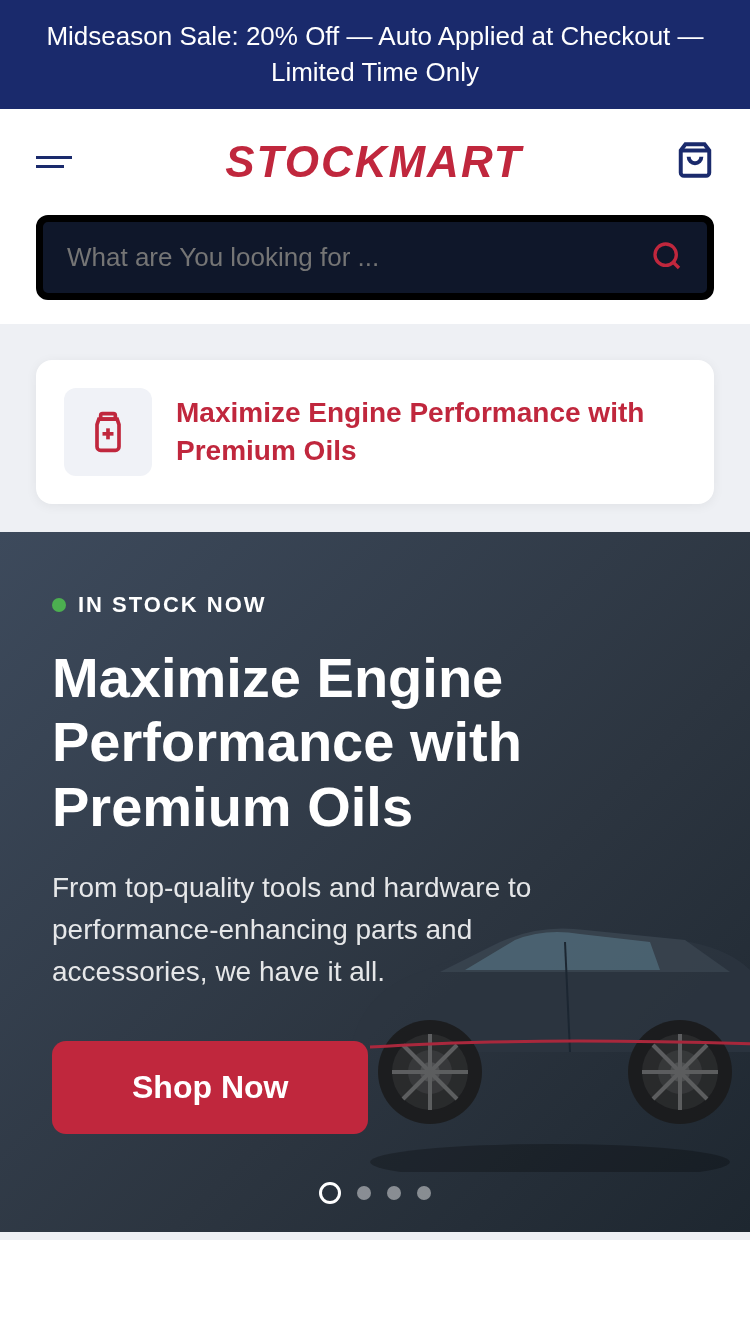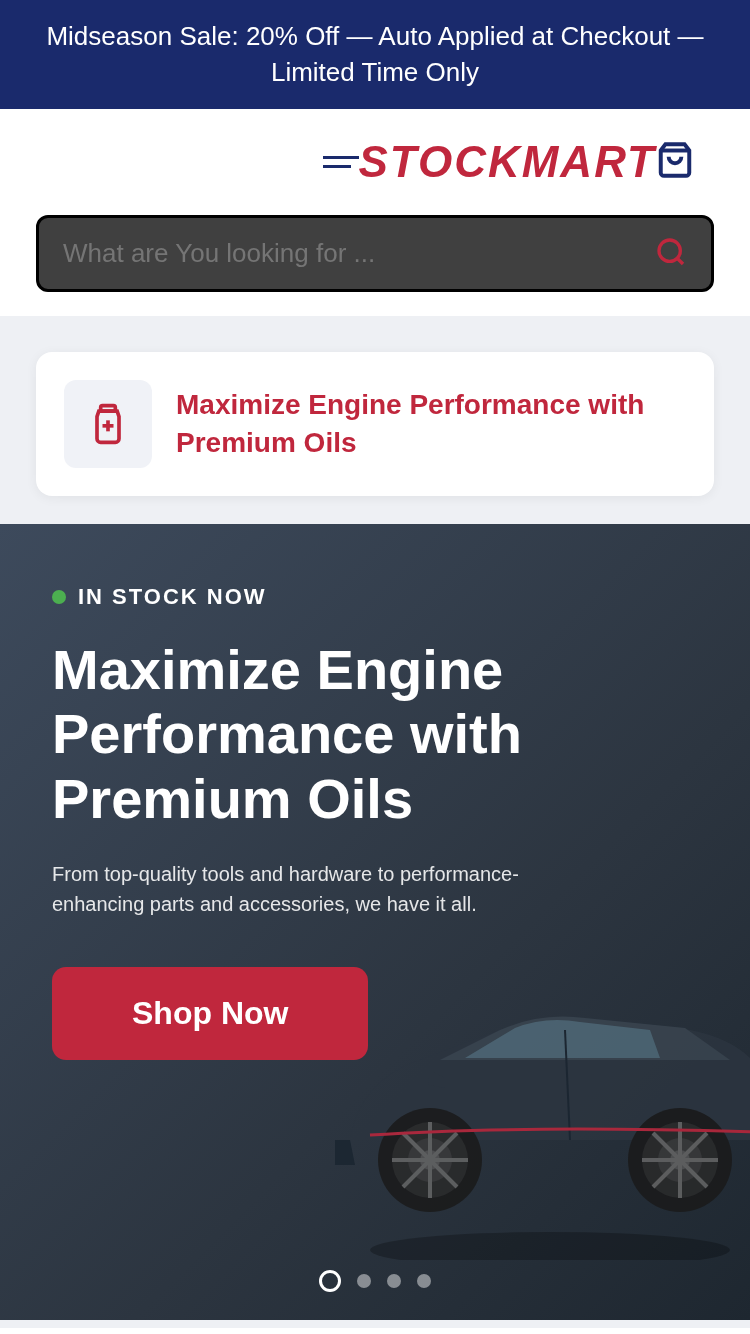--- a/index.html
+++ b/index.html
@@ -14,22 +14,22 @@
       padding: 18px 28px;
       font-size: 26px;
       line-height: 1.4;
       font-weight: 500;
     }
 
     
     .header {
       display: flex;
       align-items: center;
-      justify-content: flex-end;
-      padding: 28px 56px;
+      justify-content: space-between;
+      padding: 28px 36px;
       background: #fff;
     }
     .hamburger-icon {
       display: flex;
       flex-direction: column;
       gap: 6px;
       cursor: pointer;
     }
     .hamburger-icon span {
       display: block;
@@ -54,24 +54,24 @@
       stroke: #1a2a6c;
       fill: none;
       stroke-width: 2.5;
     }
 
     
     .search-bar {
       margin: 0 36px 24px 36px;
       display: flex;
       align-items: center;
-      border: 3px solid #000000;
+      border: 7px solid #000000;
       border-radius: 12px;
       padding: 18px 24px;
-      background: #404040;
+      background: #0f172a;
     }
     .search-input {
       flex: 1;
       border: none;
       outline: none;
       font-size: 26px;
       color: #999;
       background: transparent;
     }
     .search-icon-btn {
@@ -127,21 +127,21 @@
       font-weight: 700;
       color: #c0273d;
       line-height: 1.35;
     }
 
     
     .hero-banner {
       position: relative;
       margin-top: 28px;
       width: 750px;
-      height: 796px;
+      height: 700px;
       overflow: hidden;
       background: #3d4a5c;
     }
 
     
     .car-bg {
       position: absolute;
       inset: 0;
       background: linear-gradient(135deg, #3d4a5c 0%, #2c3540 60%, #1e2730 100%);
     }
@@ -182,21 +182,21 @@
       color: #fff;
     }
     .hero-title {
       font-size: 56px;
       font-weight: 800;
       line-height: 1.15;
       color: #fff;
       margin-bottom: 28px;
     }
     .hero-desc {
-      font-size: 20px;
+      font-size: 28px;
       line-height: 1.5;
       color: rgba(255,255,255,0.88);
       margin-bottom: 48px;
       max-width: 480px;
     }
     .shop-now-btn {
       background: #c0273d;
       color: #fff;
       border: none;
       border-radius: 14px;

